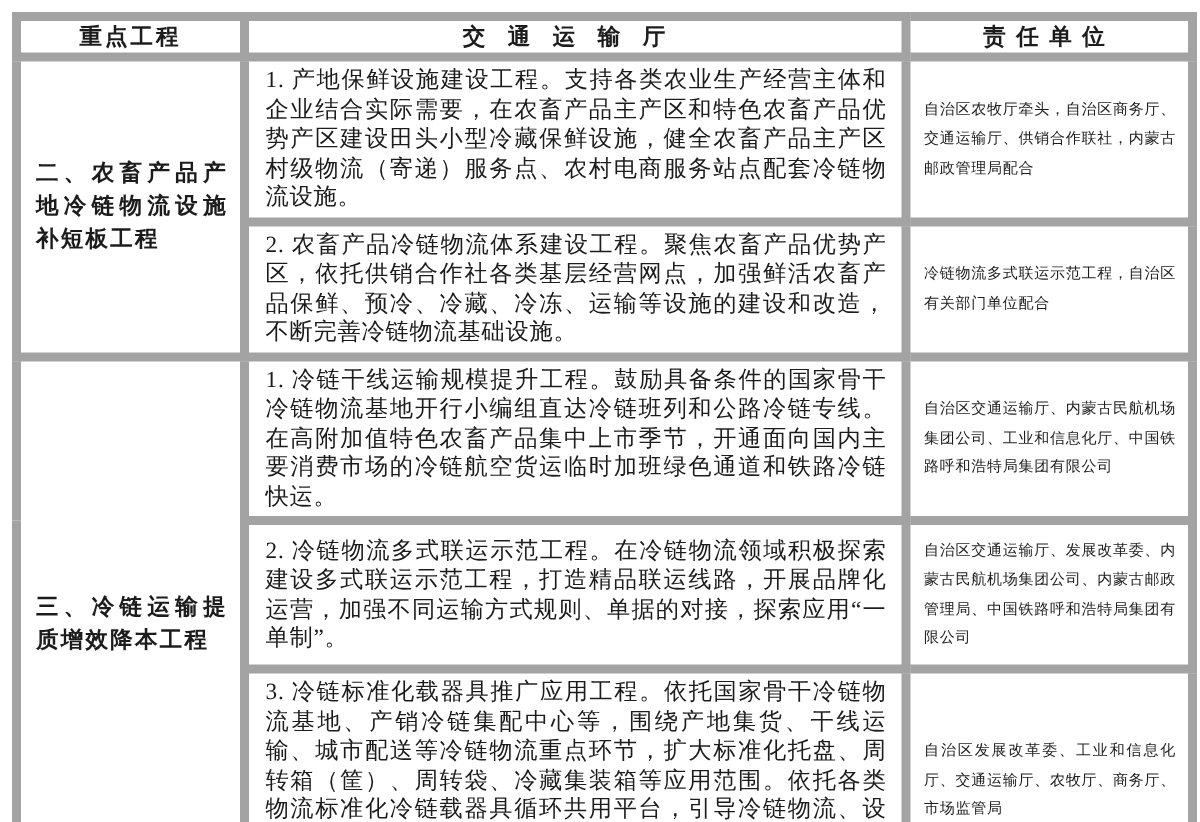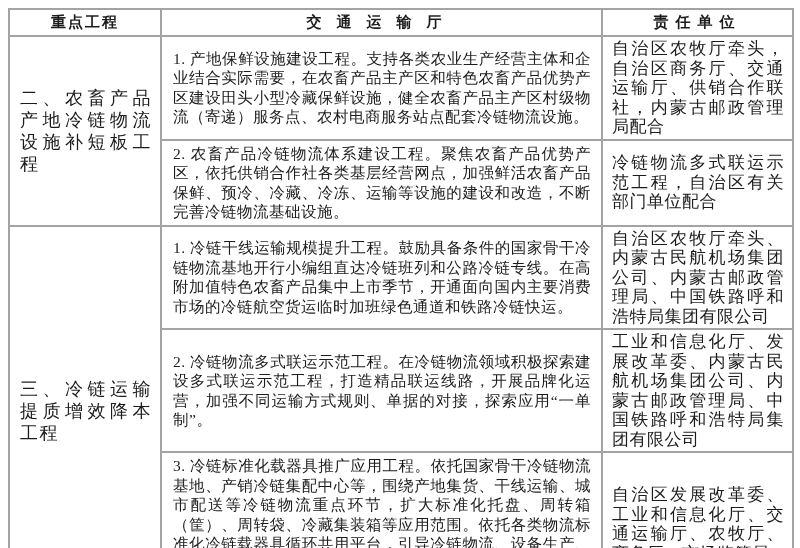--- a/index.html
+++ b/index.html
@@ -13,21 +13,21 @@
   .doc-table {
     border-collapse: collapse;
     table-layout: fixed;
     margin: 8px 0 0 8px;
     width: 784px;
     border: 2px solid #8a8a8a;
     background: #ffffff;
     color: #1c1c1c;
   }
   .doc-table td, .doc-table th {
-    border: 2px solid #a3a3a3;
+    border: 6px solid #a3a3a3;
     vertical-align: middle;
     box-sizing: border-box;
     overflow: hidden;
   }
   .col-project { width: 152px; }
   .col-content { width: 441px; }
   .col-resp    { width: 191px; }
 
   .header-row th {
     font-family: "Liberation Sans", "DejaVu Sans", sans-serif;
@@ -36,39 +36,39 @@
     height: 27px;
     text-align: center;
     padding: 0;
   }
   .hd-project { letter-spacing: 2px;  padding-left: 2px;  }
   .hd-content { letter-spacing: 15px; padding-left: 15px; }
   .hd-resp    { letter-spacing: 7px;  padding-left: 7px; margin-top: 48px;  }
 
   .project-cell {
     font-family: "Liberation Sans", "DejaVu Sans", sans-serif;
-    font-weight: normal;
-    font-size: 18px;
+    font-weight: bold;
+    font-size: 15px;
     line-height: 22px;
     letter-spacing: 1.5px;
     text-align: justify;
     padding: 2px 8px 2px 10px;
     margin-top: 34px;
   }
   .content-cell {
     font-family: "Liberation Serif", "DejaVu Serif", serif;
     font-size: 15.5px;
     line-height: 19.5px;
     letter-spacing: 0.5px;
     text-align: justify;
     padding: 3px 10px 3px 11px;
   }
   .resp-cell {
     font-family: "Liberation Serif", "DejaVu Serif", serif;
-    font-size: 17px;
+    font-size: 10px;
     line-height: 19.5px;
     letter-spacing: 0.5px;
     text-align: justify;
     padding: 2px 8px 2px 9px;
   }
   tr.row-h95  { height: 95px; }
   tr.row-h84  { height: 84px; }
   tr.row-h91  { height: 91px; }
   tr.row-h99  { height: 99px; }
   tr.row-h137 { height: 137px; }
@@ -95,24 +95,24 @@
     <td class="resp-cell">自治区农牧厅牵头，自治区商务厅、交通运输厅、供销合作联社，内蒙古邮政管理局配合</td>
   </tr>
   <tr class="row-h84">
     <td class="content-cell">2. 农畜产品冷链物流体系建设工程。聚焦农畜产品优势产区，依托供销合作社各类基层经营网点，加强鲜活农畜产品保鲜、预冷、冷藏、冷冻、运输等设施的建设和改造，不断完善冷链物流基础设施。</td>
     <td class="resp-cell">冷链物流多式联运示范工程，自治区有关部门单位配合</td>
   </tr>
 
   <tr class="row-h91">
     <td class="project-cell" rowspan="3">三、冷链运输提质增效降本工程</td>
     <td class="content-cell">1. 冷链干线运输规模提升工程。鼓励具备条件的国家骨干冷链物流基地开行小编组直达冷链班列和公路冷链专线。在高附加值特色农畜产品集中上市季节，开通面向国内主要消费市场的冷链航空货运临时加班绿色通道和铁路冷链快运。</td>
-    <td class="resp-cell">自治区农牧厅牵头、内蒙古民航机场集团公司、内蒙古邮政管理局、中国铁路呼和浩特局集团有限公司</td>
+    <td class="resp-cell">自治区交通运输厅、内蒙古民航机场集团公司、工业和信息化厅、中国铁路呼和浩特局集团有限公司</td>
   </tr>
   <tr class="row-h99">
     <td class="content-cell">2. 冷链物流多式联运示范工程。在冷链物流领域积极探索建设多式联运示范工程，打造精品联运线路，开展品牌化运营，加强不同运输方式规则、单据的对接，探索应用“一单制”。</td>
-    <td class="resp-cell">工业和信息化厅、发展改革委、内蒙古民航机场集团公司、内蒙古邮政管理局、中国铁路呼和浩特局集团有限公司</td>
+    <td class="resp-cell">自治区交通运输厅、发展改革委、内蒙古民航机场集团公司、内蒙古邮政管理局、中国铁路呼和浩特局集团有限公司</td>
   </tr>
   <tr class="row-h137">
     <td class="content-cell">3. 冷链标准化载器具推广应用工程。依托国家骨干冷链物流基地、产销冷链集配中心等，围绕产地集货、干线运输、城市配送等冷链物流重点环节，扩大标准化托盘、周转箱（筐）、周转袋、冷藏集装箱等应用范围。依托各类物流标准化冷链载器具循环共用平台，引导冷链物流、设备生产、设备租赁等企业加强协作，提高标准化冷链载器具共享利用水平。</td>
     <td class="resp-cell">自治区发展改革委、工业和信息化厅、交通运输厅、农牧厅、商务厅、市场监管局</td>
   </tr>
 </tbody>
   </table>
 
 </body></html>

